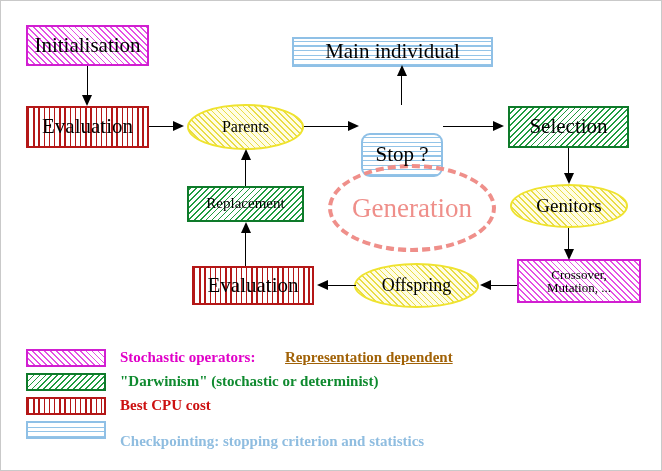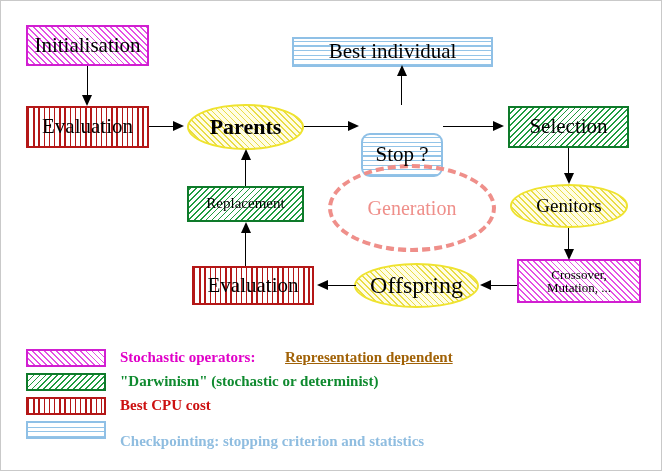--- a/index.html
+++ b/index.html
@@ -79,53 +79,53 @@
 
   <div class="node hatch-magenta" style="left:25px;top:24px;width:123px;height:41px;">
     <span style="font-size:21px;">Initialisation</span>
   </div>
 
   <div class="node hatch-red" style="left:25px;top:105px;width:123px;height:42px;">
     <span style="font-size:21px;">Evaluation</span>
   </div>
 
   <div class="node hatch-yellow ellipse" style="left:186px;top:103px;width:117px;height:46px;">
-    <span style="font-size:22px;font-weight:bold;">Parents</span>
+    <span style="font-size:16px;">Parents</span>
   </div>
 
   <div class="node hatch-blue" style="left:291px;top:36px;width:201px;height:30px;">
-    <span style="font-size:21px;">Best individual</span>
+    <span style="font-size:21px;">Main individual</span>
   </div>
 
   <div class="node hatch-blue rounded" style="left:360px;top:104px;width:82px;height:44px;">
     <span style="font-size:21px;">Stop ?</span>
   </div>
 
   <div class="node hatch-green" style="left:186px;top:185px;width:117px;height:36px;">
     <span style="font-size:15px;">Replacement</span>
   </div>
 
   <div class="node hatch-green" style="left:507px;top:105px;width:121px;height:42px;">
     <span style="font-size:21px;">Selection</span>
   </div>
 
   <div class="dashed-ellipse" style="left:327px;top:163px;width:168px;height:88px;">
-    <span style="font-size:20px;">Generation</span>
+    <span style="font-size:27px;">Generation</span>
   </div>
 
   <div class="node hatch-yellow ellipse" style="left:509px;top:183px;width:118px;height:44px;">
     <span style="font-size:19px;">Genitors</span>
   </div>
 
   <div class="node hatch-red" style="left:191px;top:265px;width:122px;height:39px;">
     <span style="font-size:21px;">Evaluation</span>
   </div>
 
   <div class="node hatch-yellow ellipse" style="left:353px;top:262px;width:125px;height:45px;">
-    <span style="font-size:24px;">Offspring</span>
+    <span style="font-size:18px;">Offspring</span>
   </div>
 
   <div class="node hatch-magenta" style="left:516px;top:258px;width:124px;height:44px;text-align:center;">
     <span style="font-size:13px;">Crossover,
 Mutation, ...</span>
   </div>
 
   <div class="line" style="left:86px;top:65px;width:1.3px;height:33px;"></div>
   <div class="arrow down" style="left:81px;top:94px;"></div>
 

